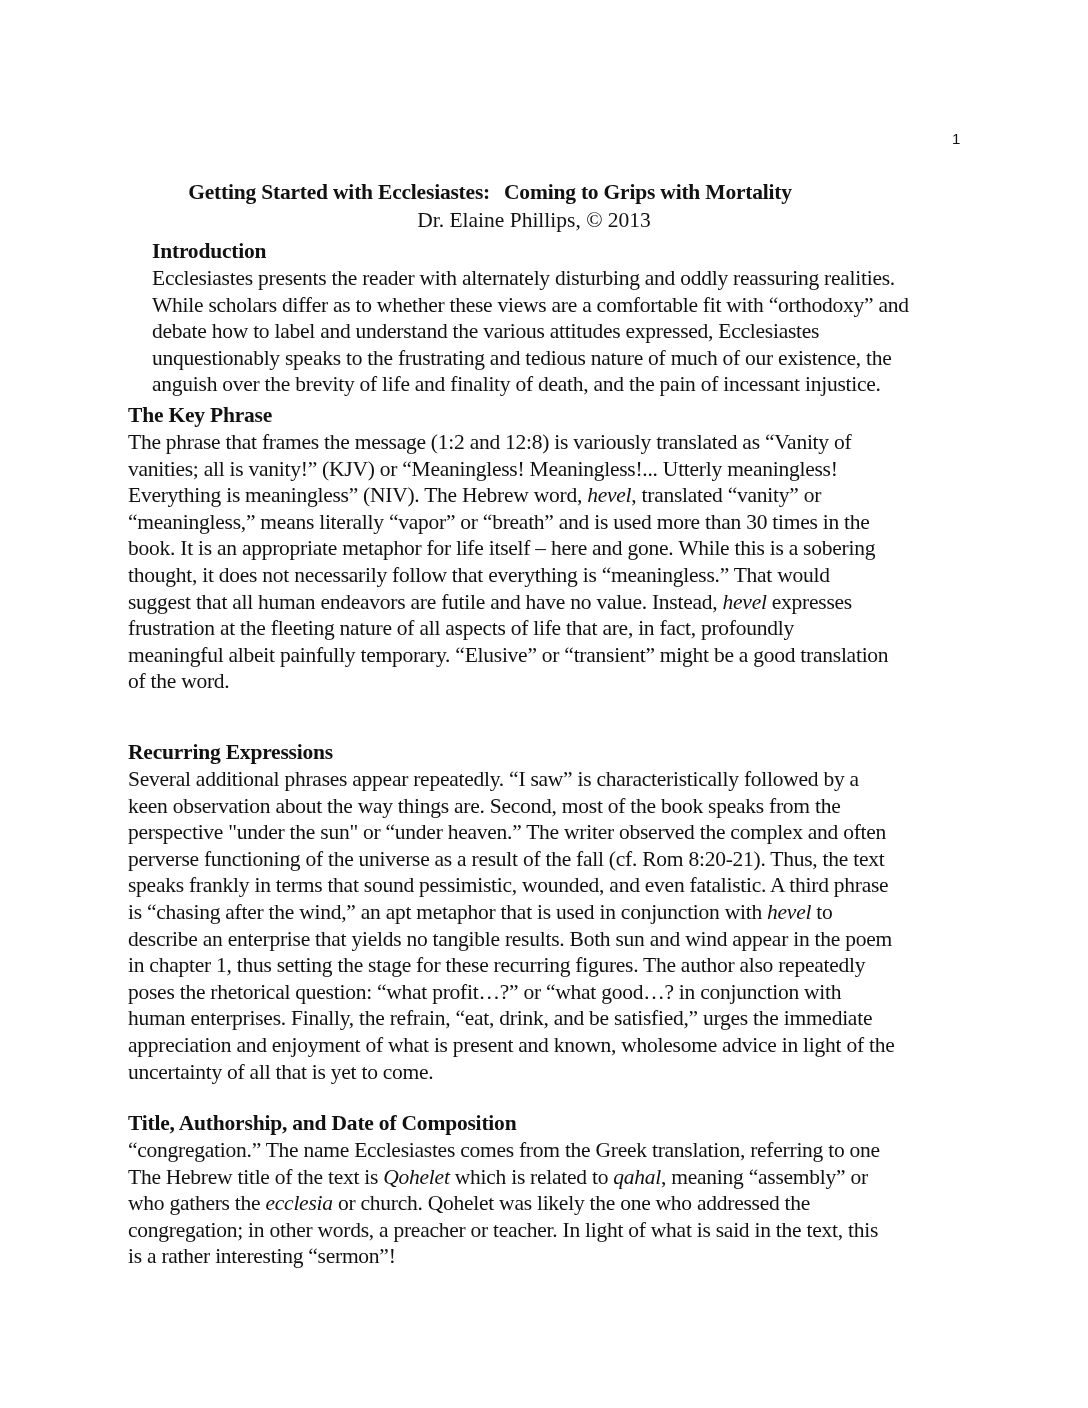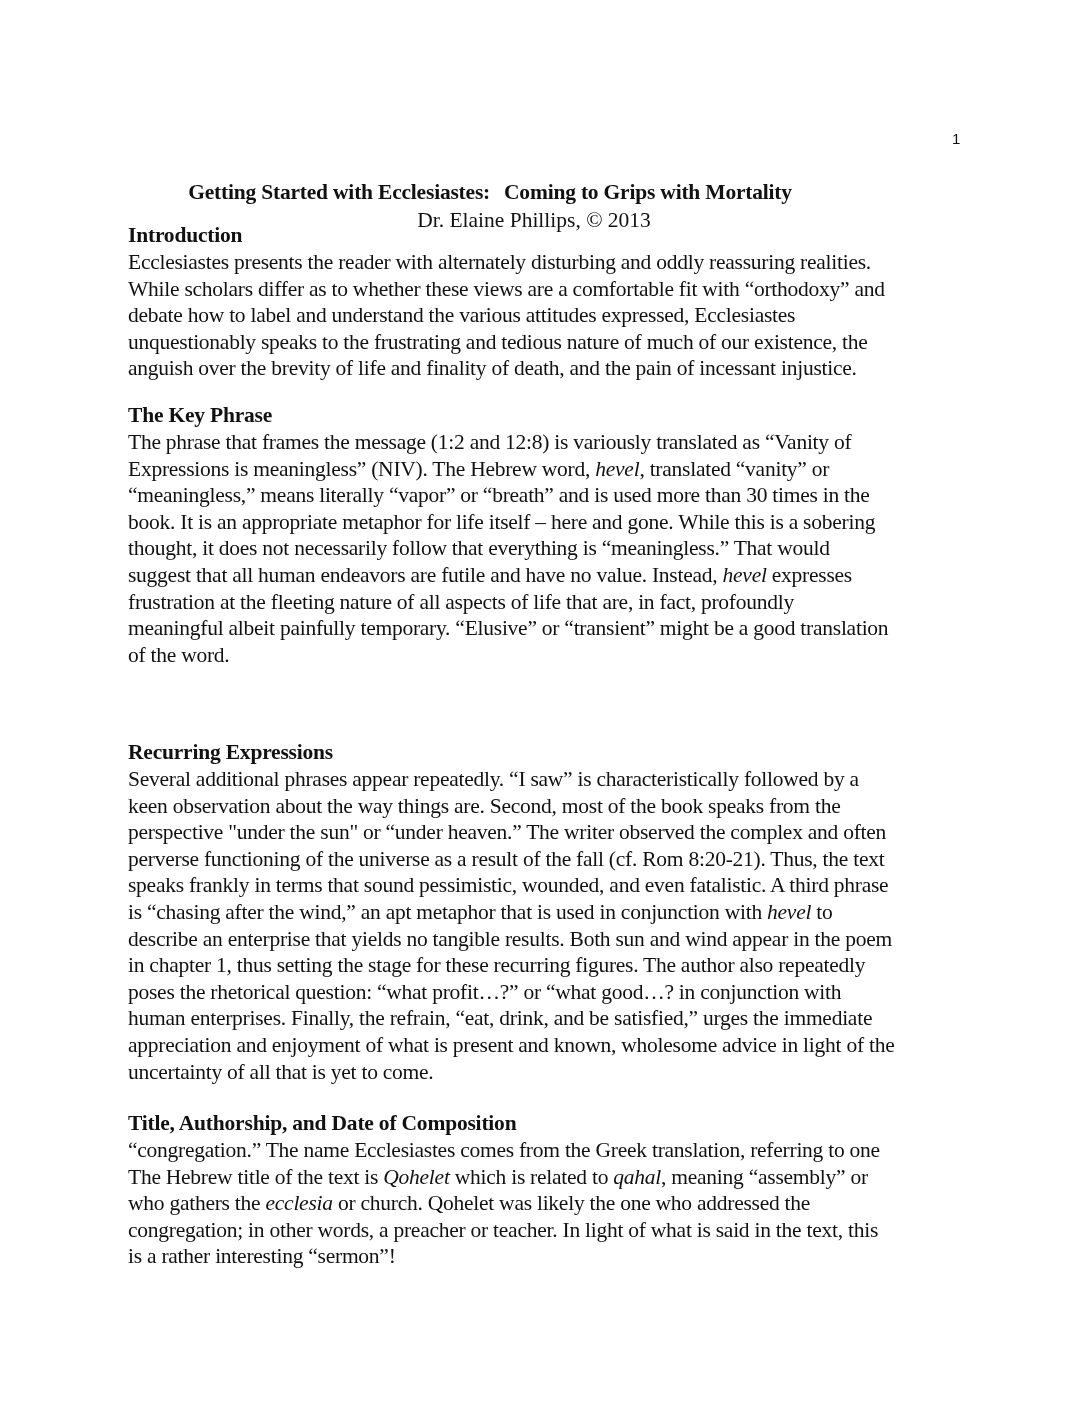--- a/index.html
+++ b/index.html
@@ -21,35 +21,36 @@
 <body>
 
 <div class="page-number">1</div>
 
 <div class="title">
   <span>Getting Started with Ecclesiastes:</span><span class="sep"></span><span>Coming to Grips with Mortality</span>
 </div>
 
 <div class="author">Dr. Elaine Phillips, © 2013</div>
 
-<div class="section" style="top:222px;">
+<div class="section" style="top:238px;margin-left:24px;">
     <div class="heading">Introduction</div>
     <div>
       <div class="line"><span>Ecclesiastes presents the reader with alternately disturbing and oddly reassuring realities.</span></div>
       <div class="line"><span>While scholars differ as to whether these views are a comfortable fit with “orthodoxy” and</span></div>
       <div class="line"><span>debate how to label and understand the various attitudes expressed, Ecclesiastes</span></div>
       <div class="line"><span>unquestionably speaks to the frustrating and tedious nature of much of our existence, the</span></div>
       <div class="line"><span>anguish over the brevity of life and finality of death, and the pain of incessant injustice.</span></div>
     </div>
   </div>
 <div class="section" style="top:402px;">
     <div class="heading">The Key Phrase</div>
     <div>
       <div class="line"><span>The phrase that frames the message (1:2 and 12:8) is variously translated as “Vanity of</span></div>
-      <div class="line"><span>Expressions is meaningless” (NIV). The Hebrew word, </span><i>hevel</i><span>, translated “vanity” or</span></div>
+      <div class="line"><span>vanities; all is vanity!” (KJV) or “Meaningless! Meaningless!... Utterly meaningless!</span></div>
+      <div class="line"><span>Everything is meaningless” (NIV). The Hebrew word, </span><i>hevel</i><span>, translated “vanity” or</span></div>
       <div class="line"><span>“meaningless,” means literally “vapor” or “breath” and is used more than 30 times in the</span></div>
       <div class="line"><span>book. It is an appropriate metaphor for life itself – here and gone. While this is a sobering</span></div>
       <div class="line"><span>thought, it does not necessarily follow that everything is “meaningless.” That would</span></div>
       <div class="line"><span>suggest that all human endeavors are futile and have no value. Instead, </span><i>hevel</i><span> expresses</span></div>
       <div class="line"><span>frustration at the fleeting nature of all aspects of life that are, in fact, profoundly</span></div>
       <div class="line"><span>meaningful albeit painfully temporary. “Elusive” or “transient” might be a good translation</span></div>
       <div class="line"><span>of the word.</span></div>
     </div>
   </div>
 <div class="section" style="top:739px;">

